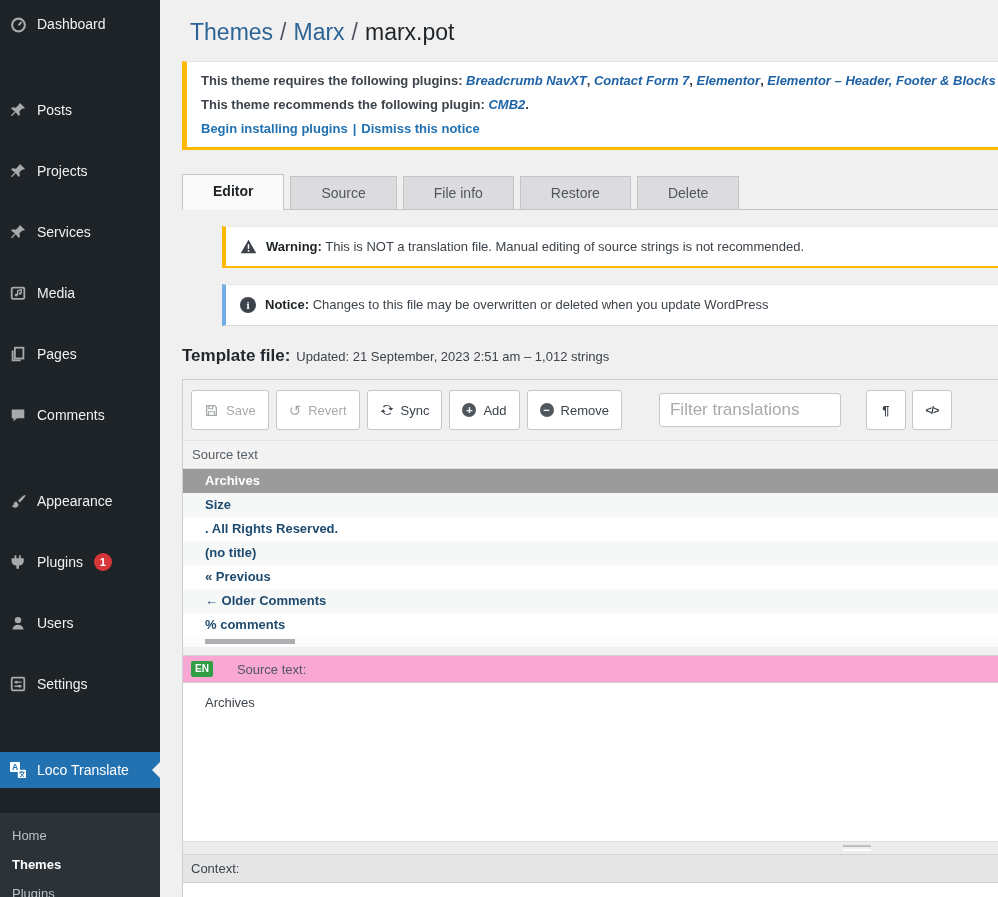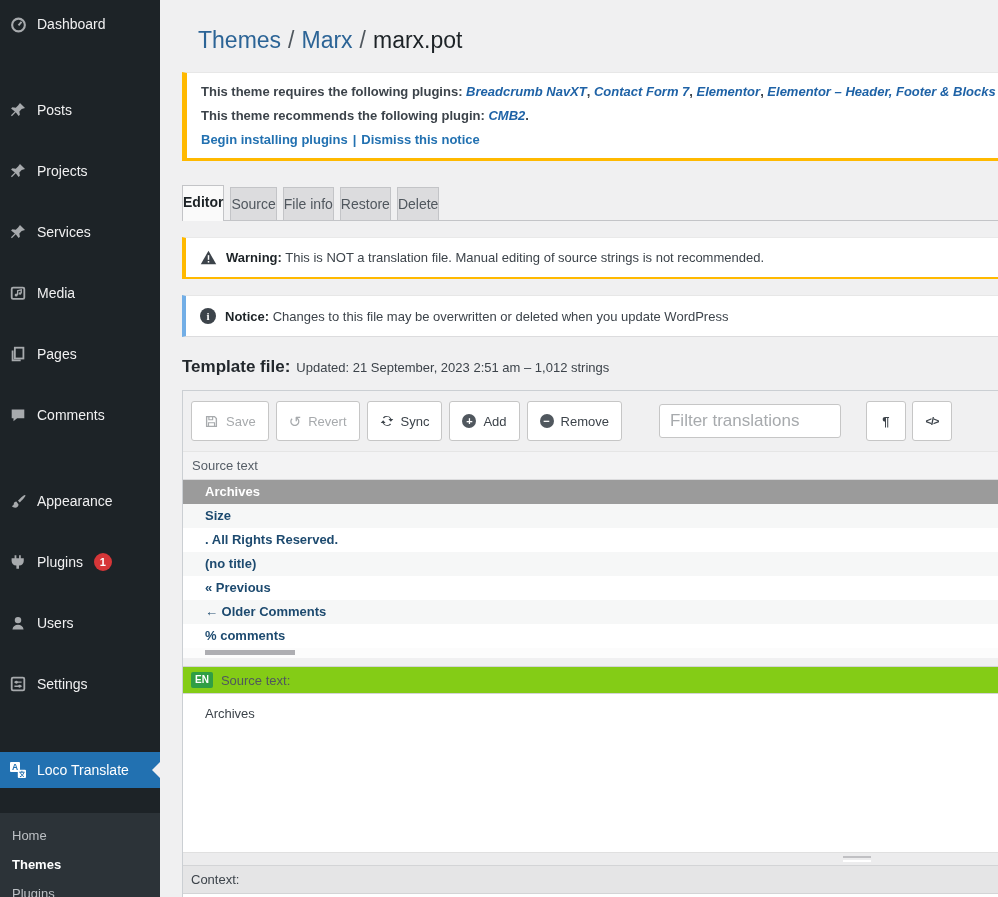--- a/index.html
+++ b/index.html
@@ -25,40 +25,40 @@
   #submenu { background:#2c3338; padding:8px 0 10px; }
   .sub-item { padding:7px 12px; font-size:13px; color:#bcc0c4; cursor:pointer; }
   .sub-item.current { color:#fff; font-weight:700; }
   #collapse { margin-top:14px; display:flex; align-items:center; gap:10px; padding:8px 10px; color:#b5b9bd; font-size:13px; cursor:pointer; }
   .collapse-ico { width:18px; height:18px; border-radius:50%; background:#a7aaad; position:relative; flex:none; }
   .collapse-ico::after { content:''; position:absolute; left:5px; top:4.5px;
     border-top:4.5px solid transparent; border-bottom:4.5px solid transparent; border-right:6px solid #1d2327; }
 
   
   #content { flex:1; min-width:0; padding-left:22px; }
-  h1.breadcrumb { margin:16px; padding:11px 0 2px; font-size:23px; font-weight:400; color:#1d2327; }
+  h1.breadcrumb { margin:8px; padding:11px 0 2px; font-size:23px; font-weight:400; color:#1d2327; }
   h1.breadcrumb a { color:#2c6496; text-decoration:none; cursor:pointer; }
   h1.breadcrumb .sep { color:#50575e; margin:0 7px; }
 
   .plugin-notice { background:#fff; margin-top:13px; padding:11px 14px;
     border-left:5px solid #ffb900; border-bottom:3px solid #ffb900; border-top:1px solid #e7e7e7;
     overflow:hidden; white-space:nowrap; }
   .plugin-notice p { margin:0 0 9px; font-weight:600; color:#3c434a; }
   .plugin-notice p:last-child { margin-bottom:0; }
   .plugin-notice a.plug { color:#1e62a6; font-style:italic; text-decoration:none; cursor:pointer; }
   .plugin-notice a.action { color:#2271b1; font-style:normal; text-decoration:none; cursor:pointer; }
   .plugin-notice .divider { color:#2271b1; margin:0 5px; }
 
   .tabs { margin-top:24px; display:flex; border-bottom:1px solid #c3c4c7; align-items:flex-end; }
   .tab { background:#dcdcde; border:1px solid #c3c4c7; border-bottom:none; margin-right:6px;
-    padding:8px 0; font-size:14px; color:#50575e; cursor:pointer; }
+    padding:8px 30px; font-size:14px; color:#50575e; cursor:pointer; }
   .tab.active { background:#fafafa; color:#1d2327; font-weight:600; padding-bottom:11px; margin-bottom:-1px; }
 
-  .notice { background:#fff; margin-top:16px; padding:12px 14px; display:flex; align-items:center; gap:9px;
-    overflow:hidden; white-space:nowrap; }
+  .notice { background:#fff; margin-top:16px; padding:12px 14px; display:flex; gap:9px;
+    overflow:hidden; white-space:nowrap;margin-left:40px; }
   .notice b { color:#1d2327; }
   .notice-warning { border-left:4px solid #ffb900; border-bottom:2px solid #ffb900; border-top:1px solid #e9e9e9; }
   .notice-info { border-left:4px solid #72aee6; border-top:1px solid #e7e7e7; border-bottom:1px solid #dcdcde; }
   .warn-ico { flex:none; width:17px; height:15px; }
   .info-ico { flex:none; width:16px; height:16px; border-radius:50%; background:#3c434a; color:#fff;
     display:inline-flex; align-items:center; justify-content:center; font-size:11px; font-weight:700;
     font-family:"Liberation Serif", serif; }
 
   .template-file { margin-top:20px; }
   .tf-title { font-size:17px; font-weight:600; color:#23282d; }
@@ -82,22 +82,22 @@
 
   .list-header { background:#f3f3f4; color:#555d66; padding:6px 9px; border-bottom:1px solid #dcdcde; border-top:1px solid #e5e5e5; }
   .row { padding:4px 22px; font-weight:700; color:#1d4a6f; line-height:16px; cursor:pointer; }
   .row:nth-child(even) { background:#f6f7f7; }
   .row:nth-child(odd) { background:#fff; }
   .row.selected { background:#9b9b9b; color:#fff; }
   .hscroll { height:10px; background:#fcfcfc; position:relative; }
   .hthumb { position:absolute; left:22px; top:2px; width:90px; height:5px; background:#aeaeb2; cursor:pointer; }
   .panel-gap { height:8px; background:#f0f0f1; }
 
-  .pane-header { background:#84cc16; border-top:1px solid #d3d4d6; border-bottom:1px solid #d3d4d6;
-    padding:5px 8px; display:flex; align-items:center; gap:8px; color:#50575e; }
+  .pane-header { background:#f9a8d4; border-top:1px solid #d3d4d6; border-bottom:1px solid #d3d4d6;
+    padding:5px 8px; display:flex; align-items:center; gap:24px; color:#50575e; }
   .lang-badge { background:#2f9e44; color:#fff; font-size:10px; font-weight:700; padding:3px 4px; border-radius:2px; line-height:1; }
   .source-area { background:#fff; height:158px; padding:12px 22px; color:#3c434a; cursor:text; }
   .resize-strip { height:13px; background:#ececed; border-top:1px solid #e0e0e0; position:relative; }
   .resize-handle { position:absolute; left:660px; top:3px; width:28px; height:6px;
     border-top:2px solid #c0c0c3; border-bottom:2px solid #fff; cursor:row-resize; }
   .context-bar { background:#e5e5e6; padding:6px 8px; color:#3c434a; border-top:1px solid #d3d4d6; border-bottom:1px solid #d3d4d6; }
   .context-area { background:#fff; height:60px; cursor:text; }
 </style>
 </head>
 <body>

